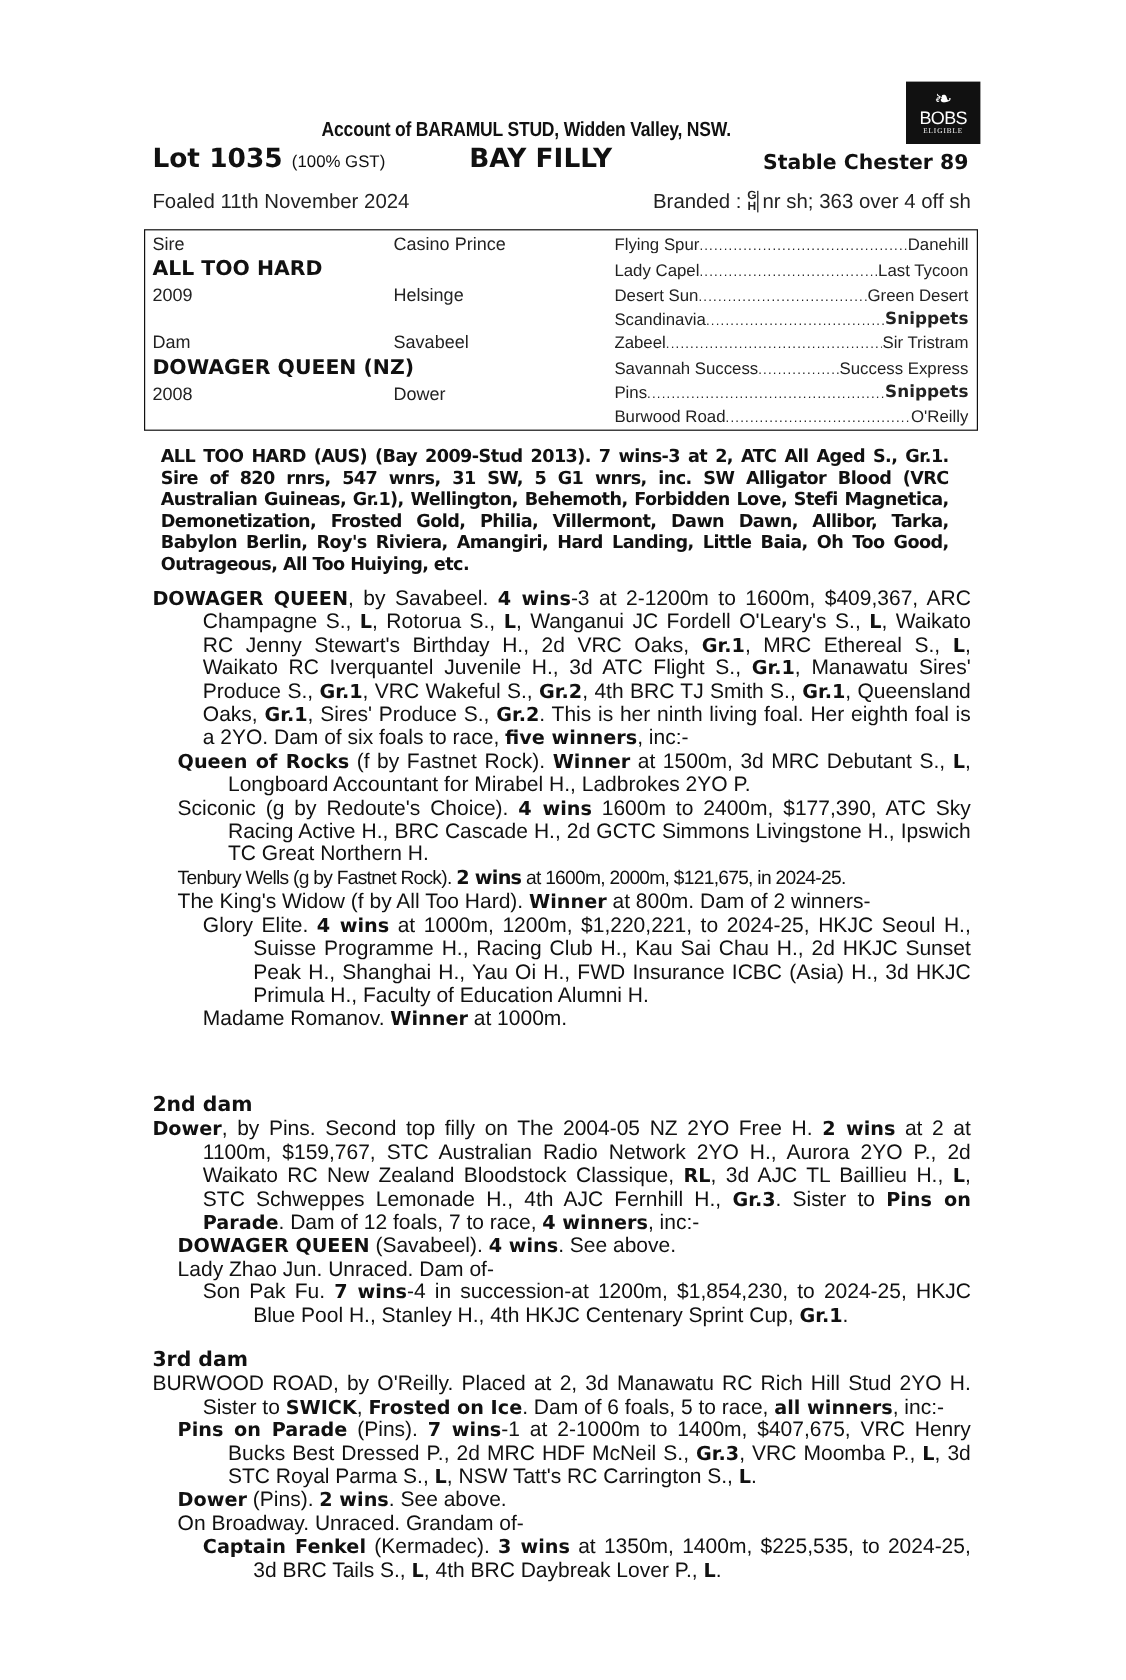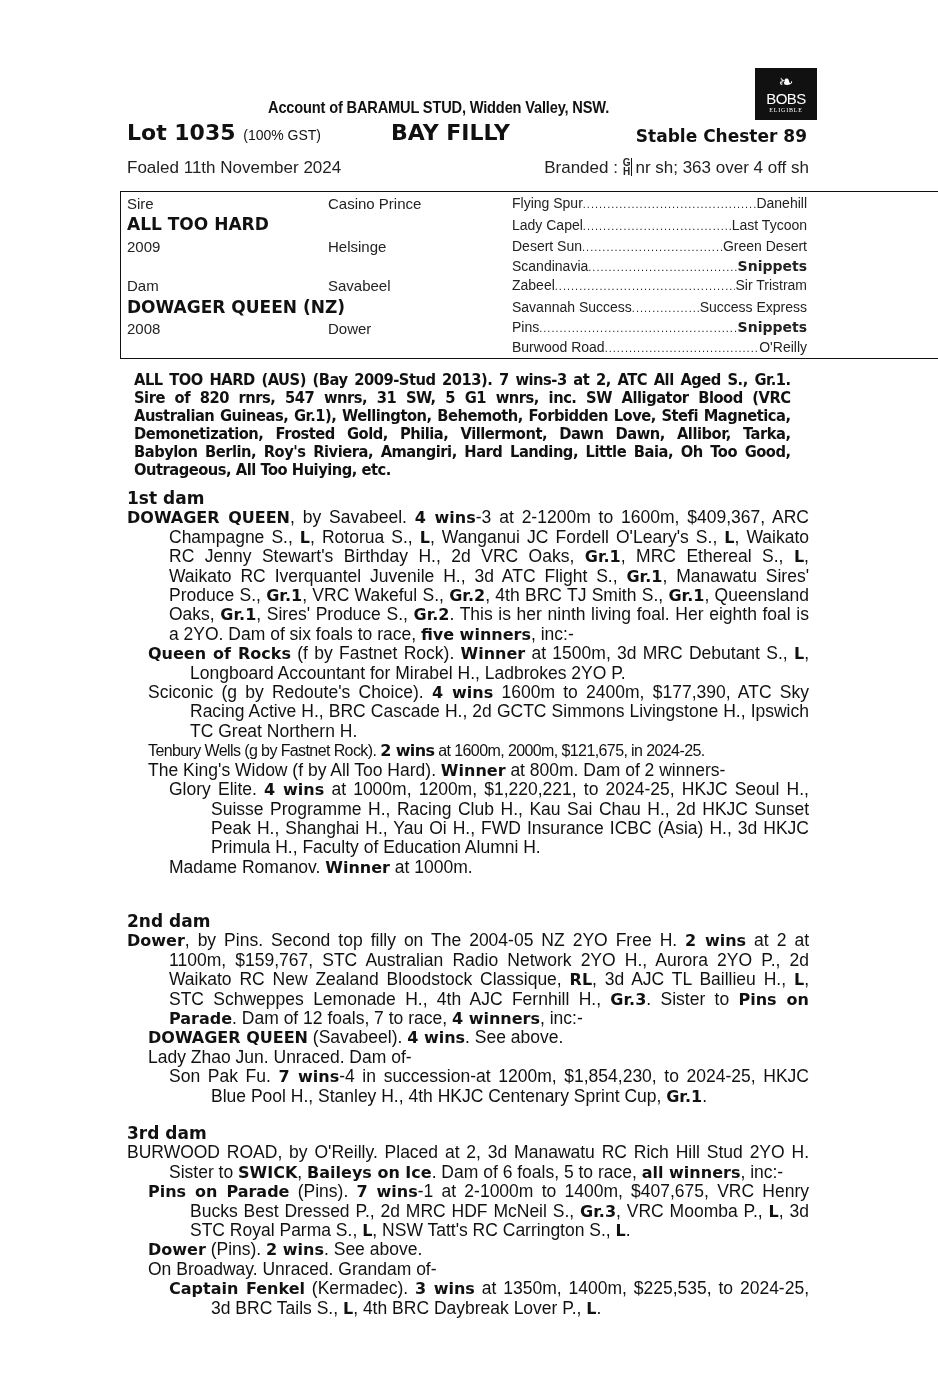--- a/index.html
+++ b/index.html
@@ -17,21 +17,21 @@
   .lotrow { position: absolute; left: 127px; top: 120px; width: 682px; height: 30px; }
   .lot { position: absolute; left: 0; top: 0; font-family: "DejaVu Sans", sans-serif; font-weight: bold; font-size: 22px; }
   .gst { font-family: "Liberation Sans", sans-serif; font-weight: normal; font-size: 14px; text-align: center; }
   .sex { position: absolute; left: 264px; top: 0; font-family: "DejaVu Sans", sans-serif; font-weight: bold; font-size: 22px; }
   .stable { position: absolute; right: 2px; top: 6px; font-family: "DejaVu Sans", sans-serif; font-weight: bold; font-size: 17px; }
   .foaled { position: absolute; left: 127px; top: 158px; font-size: 17px; color: #222; }
   .branded { position: absolute; right: 129px; top: 158px; font-size: 17px; color: #222; }
   .brand-gh { display: inline-block; font-size: 10px; line-height: 9px; font-weight: bold; vertical-align: -2px;
               border-right: 1.5px solid #111; padding-right: 1px; margin-right: 3px; text-align: center; }
 
-  .ped { position: absolute; left: 120px; top: 191px; width: 819px; height: 168px; border: 1.5px solid #111; box-sizing: border-box; }
+  .ped { position: absolute; left: 120px; top: 191px; width: 695px; height: 168px; border: 1.5px solid #111; box-sizing: border-box; }
   .ped .c1 { position: absolute; left: 6px; font-size: 15px; color: #222; }
   .ped .c1b { position: absolute; left: 6px; font-family: "DejaVu Sans", sans-serif; font-weight: bold; font-size: 17px; }
   .ped .c2 { position: absolute; left: 207px; font-size: 15px; color: #222; text-align: right; }
   .ped .c3 { position: absolute; left: 391px; width: 295px; font-size: 14px; color: #222; display: flex; white-space: nowrap; overflow: hidden; }
   .ped .c3 .dots { flex: 1; overflow: hidden; letter-spacing: 1px; }
   .ped .c3 .dots::after { content: "................................................................................................"; font-size: 11px; }
   .ped .c3 .bold { font-family: "DejaVu Sans", sans-serif; font-weight: bold; }
 
   .sirepara { position: absolute; left: 134px; top: 371px; width: 670px; font-family: "DejaVu Sans", sans-serif; font-weight: bold;
               font-size: 15px; line-height: 18px; text-align: justify; letter-spacing: -0.5px; transform: scaleX(0.98); transform-origin: left top; }
@@ -117,21 +117,20 @@
   <div class="c3" style="top:147px">
       <span>Burwood Road</span>
       <span class="dots"></span>
       <span>O'Reilly</span>
     </div>
 </div>
 
 <div class="sirepara">ALL TOO HARD (AUS) (Bay 2009-Stud 2013). 7 wins-3 at 2, ATC All Aged S., Gr.1. Sire of 820 rnrs, 547 wnrs, 31 SW, 5 G1 wnrs, inc. SW Alligator Blood (VRC Australian Guineas, Gr.1), Wellington, Behemoth, Forbidden Love, Stefi Magnetica, Demonetization, Frosted Gold, Philia, Villermont, Dawn Dawn, Allibor, Tarka, Babylon Berlin, Roy's Riviera, Amangiri, Hard Landing, Little Baia, Oh Too Good, Outrageous, All Too Huiying, etc.</div>
 
 <div class="sect" style="top:489px">
-  <h3>1st dam</h3>
   <div>
       <p class="i0"><span class="bb">DOWAGER QUEEN</span><span>, by Savabeel. </span><span class="bb">4 wins</span><span>-3 at 2-1200m to 1600m, $409,367, ARC Champagne S., </span><span class="bb">L</span><span>, Rotorua S., </span><span class="bb">L</span><span>, Wanganui JC Fordell O'Leary's S., </span><span class="bb">L</span><span>, Waikato RC Jenny Stewart's Birthday H., 2d VRC Oaks, </span><span class="bb">Gr.1</span><span>, MRC Ethereal S., </span><span class="bb">L</span><span>, Waikato RC Iverquantel Juvenile H., 3d ATC Flight S., </span><span class="bb">Gr.1</span><span>, Manawatu Sires' Produce S., </span><span class="bb">Gr.1</span><span>, VRC Wakeful S., </span><span class="bb">Gr.2</span><span>, 4th BRC TJ Smith S., </span><span class="bb">Gr.1</span><span>, Queensland Oaks, </span><span class="bb">Gr.1</span><span>, Sires' Produce S., </span><span class="bb">Gr.2</span><span>. This is her ninth living foal. Her eighth foal is a 2YO. Dam of six foals to race, </span><span class="bb">five winners</span><span>, inc:-</span></p>
       <p class="i1"><span class="bb">Queen of Rocks</span><span> (f by Fastnet Rock). </span><span class="bb">Winner</span><span> at 1500m, 3d MRC Debutant S., </span><span class="bb">L</span><span>, Longboard Accountant for Mirabel H., Ladbrokes 2YO P.</span></p>
       <p class="i1"><span>Sciconic (g by Redoute's Choice). </span><span class="bb">4 wins</span><span> 1600m to 2400m, $177,390, ATC Sky Racing Active H., BRC Cascade H., 2d GCTC Simmons Livingstone H., Ipswich TC Great Northern H.</span></p>
       <p class="i1 cond"><span>Tenbury Wells (g by Fastnet Rock). </span><span class="bb">2 wins</span><span> at 1600m, 2000m, $121,675, in 2024-25.</span></p>
       <p class="i1"><span>The King's Widow (f by All Too Hard). </span><span class="bb">Winner</span><span> at 800m. Dam of 2 winners-</span></p>
       <p class="i2"><span>Glory Elite. </span><span class="bb">4 wins</span><span> at 1000m, 1200m, $1,220,221, to 2024-25, HKJC Seoul H., Suisse Programme H., Racing Club H., Kau Sai Chau H., 2d HKJC Sunset Peak H., Shanghai H., Yau Oi H., FWD Insurance ICBC (Asia) H., 3d HKJC Primula H., Faculty of Education Alumni H.</span></p>
       <p class="i2"><span>Madame Romanov. </span><span class="bb">Winner</span><span> at 1000m.</span></p>
     </div>
 </div>
@@ -142,19 +141,19 @@
       <p class="i0"><span class="bb">Dower</span><span>, by Pins. Second top filly on The 2004-05 NZ 2YO Free H. </span><span class="bb">2 wins</span><span> at 2 at 1100m, $159,767, STC Australian Radio Network 2YO H., Aurora 2YO P., 2d Waikato RC New Zealand Bloodstock Classique, </span><span class="bb">RL</span><span>, 3d AJC TL Baillieu H., </span><span class="bb">L</span><span>, STC Schweppes Lemonade H., 4th AJC Fernhill H., </span><span class="bb">Gr.3</span><span>. Sister to </span><span class="bb">Pins on Parade</span><span>. Dam of 12 foals, 7 to race, </span><span class="bb">4 winners</span><span>, inc:-</span></p>
       <p class="i1"><span class="bb">DOWAGER QUEEN</span><span> (Savabeel). </span><span class="bb">4 wins</span><span>. See above.</span></p>
       <p class="i1"><span>Lady Zhao Jun. Unraced. Dam of-</span></p>
       <p class="i2"><span>Son Pak Fu. </span><span class="bb">7 wins</span><span>-4 in succession-at 1200m, $1,854,230, to 2024-25, HKJC Blue Pool H., Stanley H., 4th HKJC Centenary Sprint Cup, </span><span class="bb">Gr.1</span><span>.</span></p>
     </div>
 </div>
 
 <div class="sect" style="top:1124px">
   <h3>3rd dam</h3>
   <div>
-      <p class="i0"><span>BURWOOD ROAD, by O'Reilly. Placed at 2, 3d Manawatu RC Rich Hill Stud 2YO H. Sister to </span><span class="bb">SWICK</span><span>, </span><span class="bb">Baileys on Ice</span><span>. Dam of 6 foals, 5 to race, </span><span class="bb">all winners</span><span>, inc:-</span></p>
+      <p class="i0"><span>BURWOOD ROAD, by O'Reilly. Placed at 2, 3d Manawatu RC Rich Hill Stud 2YO H. Sister to </span><span class="bb">SWICK</span><span>, </span><span class="bb">Frosted on Ice</span><span>. Dam of 6 foals, 5 to race, </span><span class="bb">all winners</span><span>, inc:-</span></p>
       <p class="i1"><span class="bb">Pins on Parade</span><span> (Pins). </span><span class="bb">7 wins</span><span>-1 at 2-1000m to 1400m, $407,675, VRC Henry Bucks Best Dressed P., 2d MRC HDF McNeil S., </span><span class="bb">Gr.3</span><span>, VRC Moomba P., </span><span class="bb">L</span><span>, 3d STC Royal Parma S., </span><span class="bb">L</span><span>, NSW Tatt's RC Carrington S., </span><span class="bb">L</span><span>.</span></p>
       <p class="i1"><span class="bb">Dower</span><span> (Pins). </span><span class="bb">2 wins</span><span>. See above.</span></p>
       <p class="i1"><span>On Broadway. Unraced. Grandam of-</span></p>
       <p class="i2"><span class="bb">Captain Fenkel</span><span> (Kermadec). </span><span class="bb">3 wins</span><span> at 1350m, 1400m, $225,535, to 2024-25, 3d BRC Tails S., </span><span class="bb">L</span><span>, 4th BRC Daybreak Lover P., </span><span class="bb">L</span><span>.</span></p>
     </div>
 </div>
 
 </body></html>

